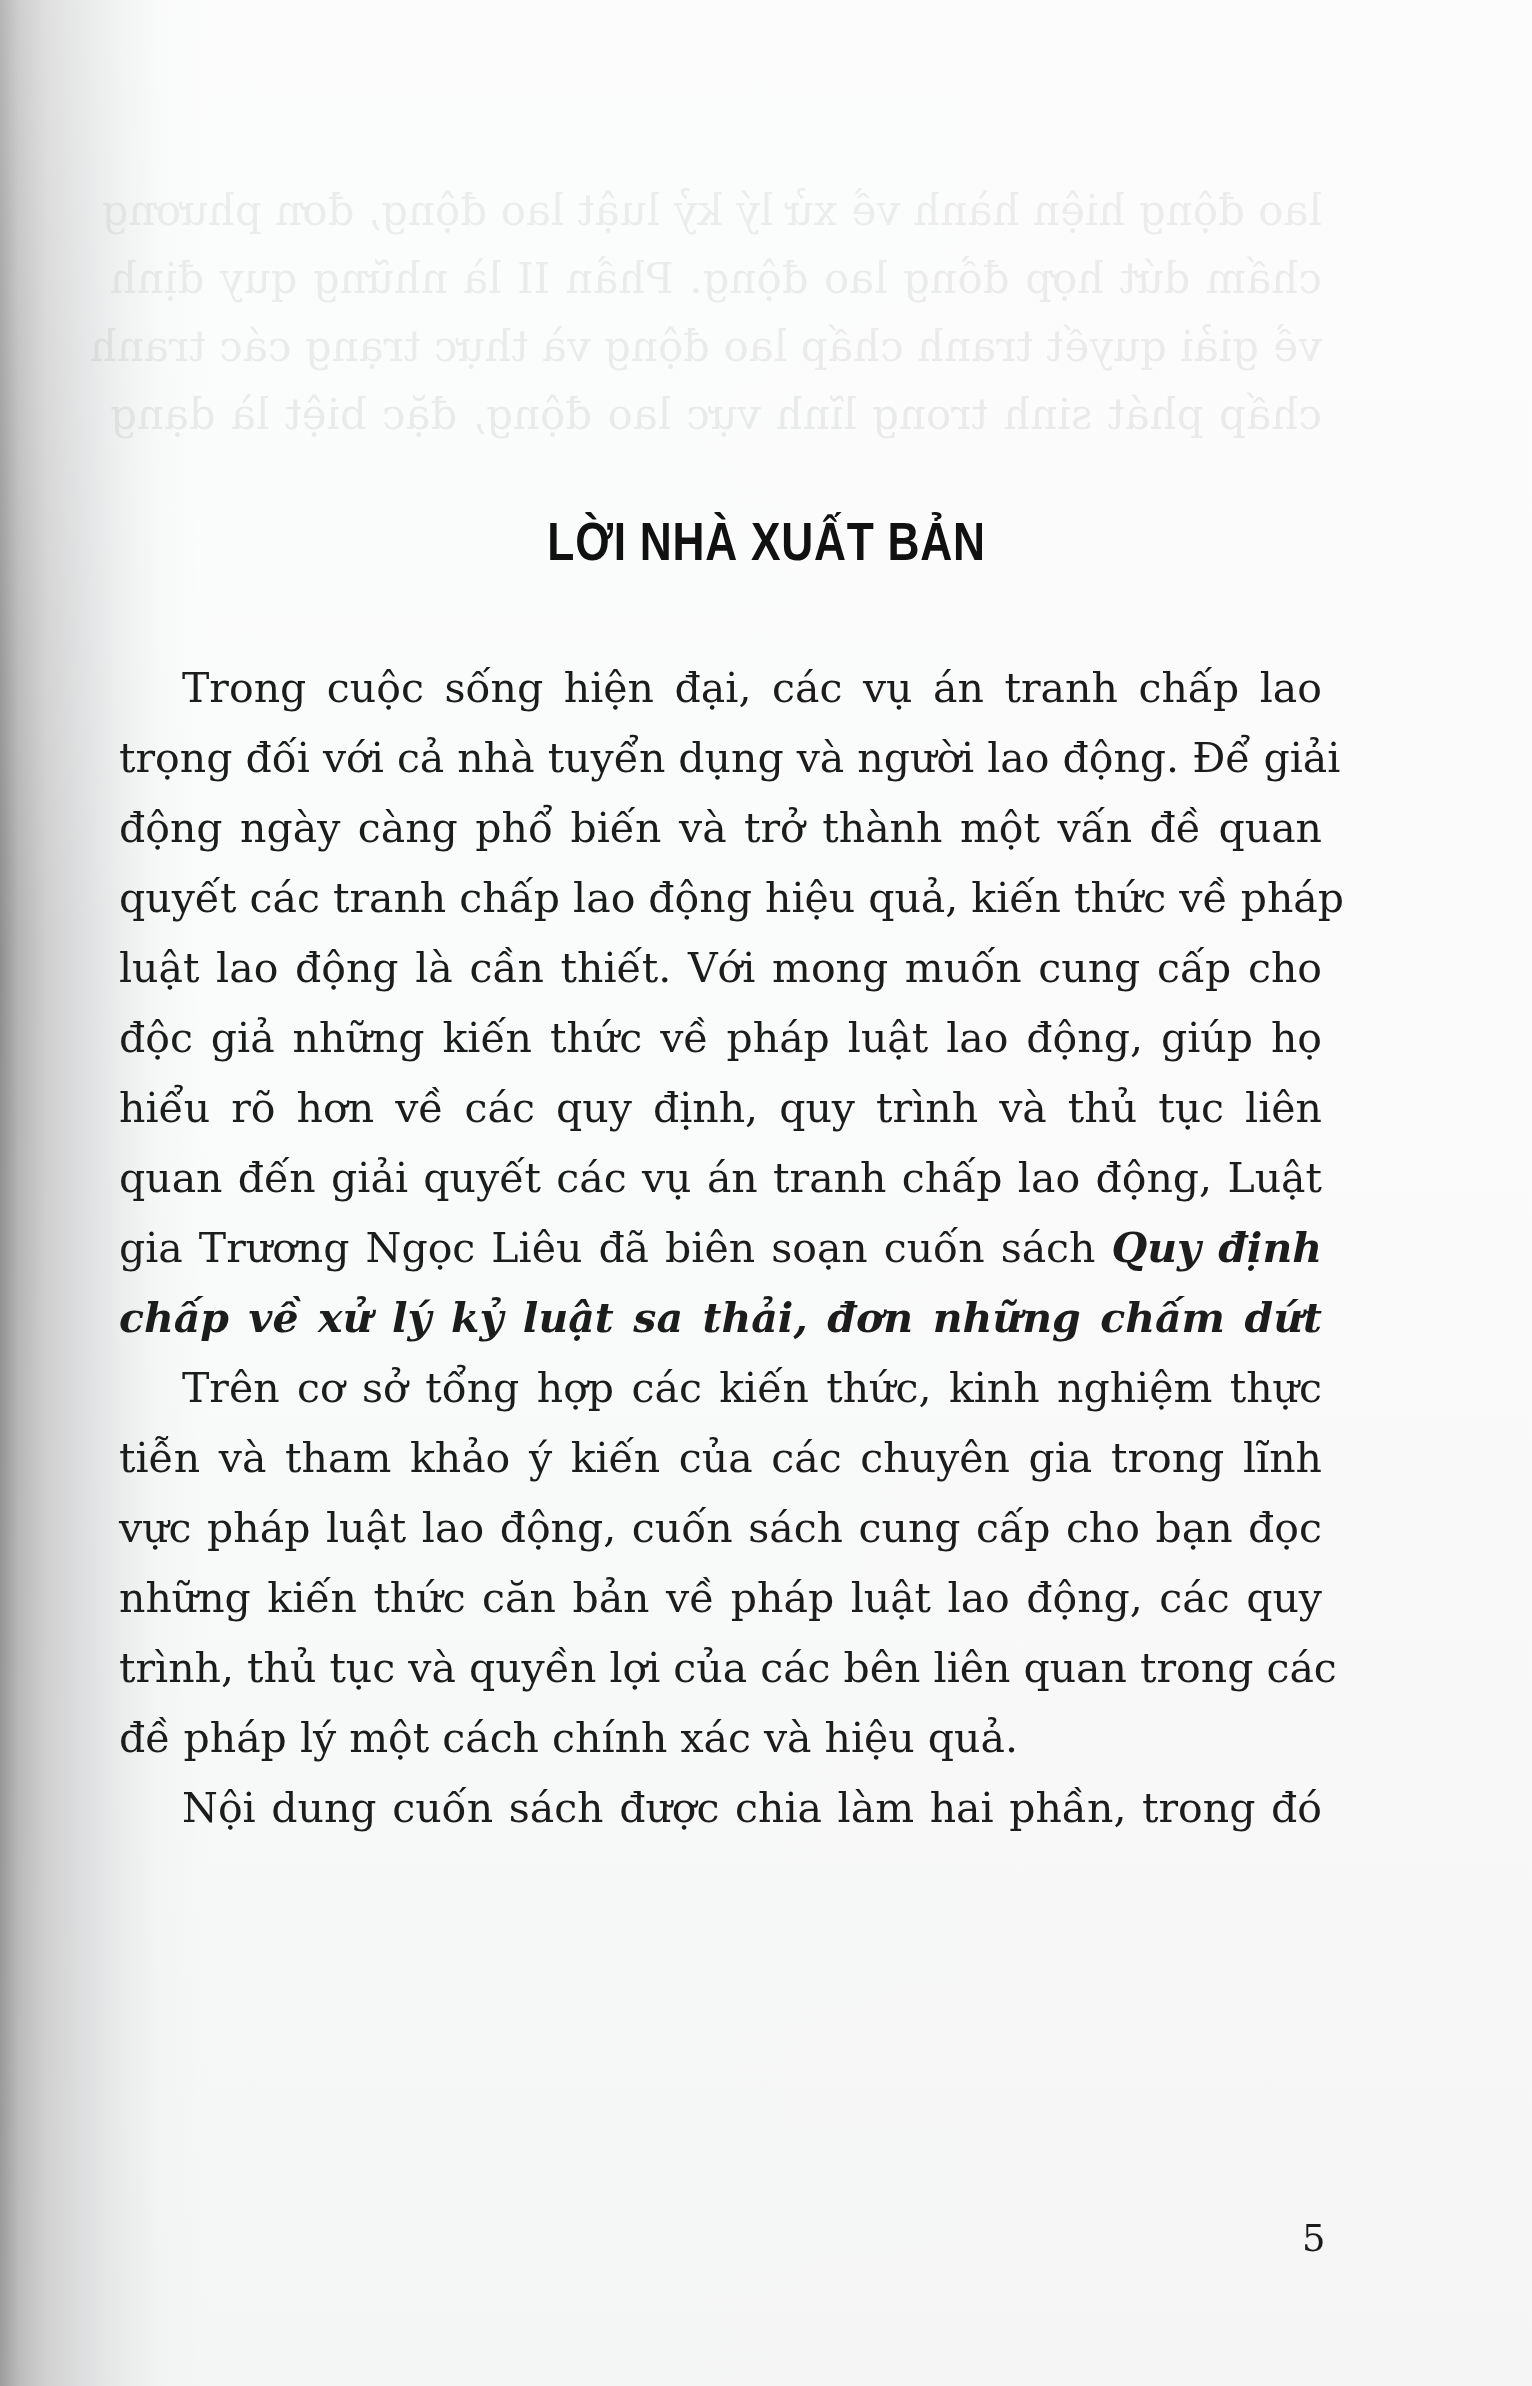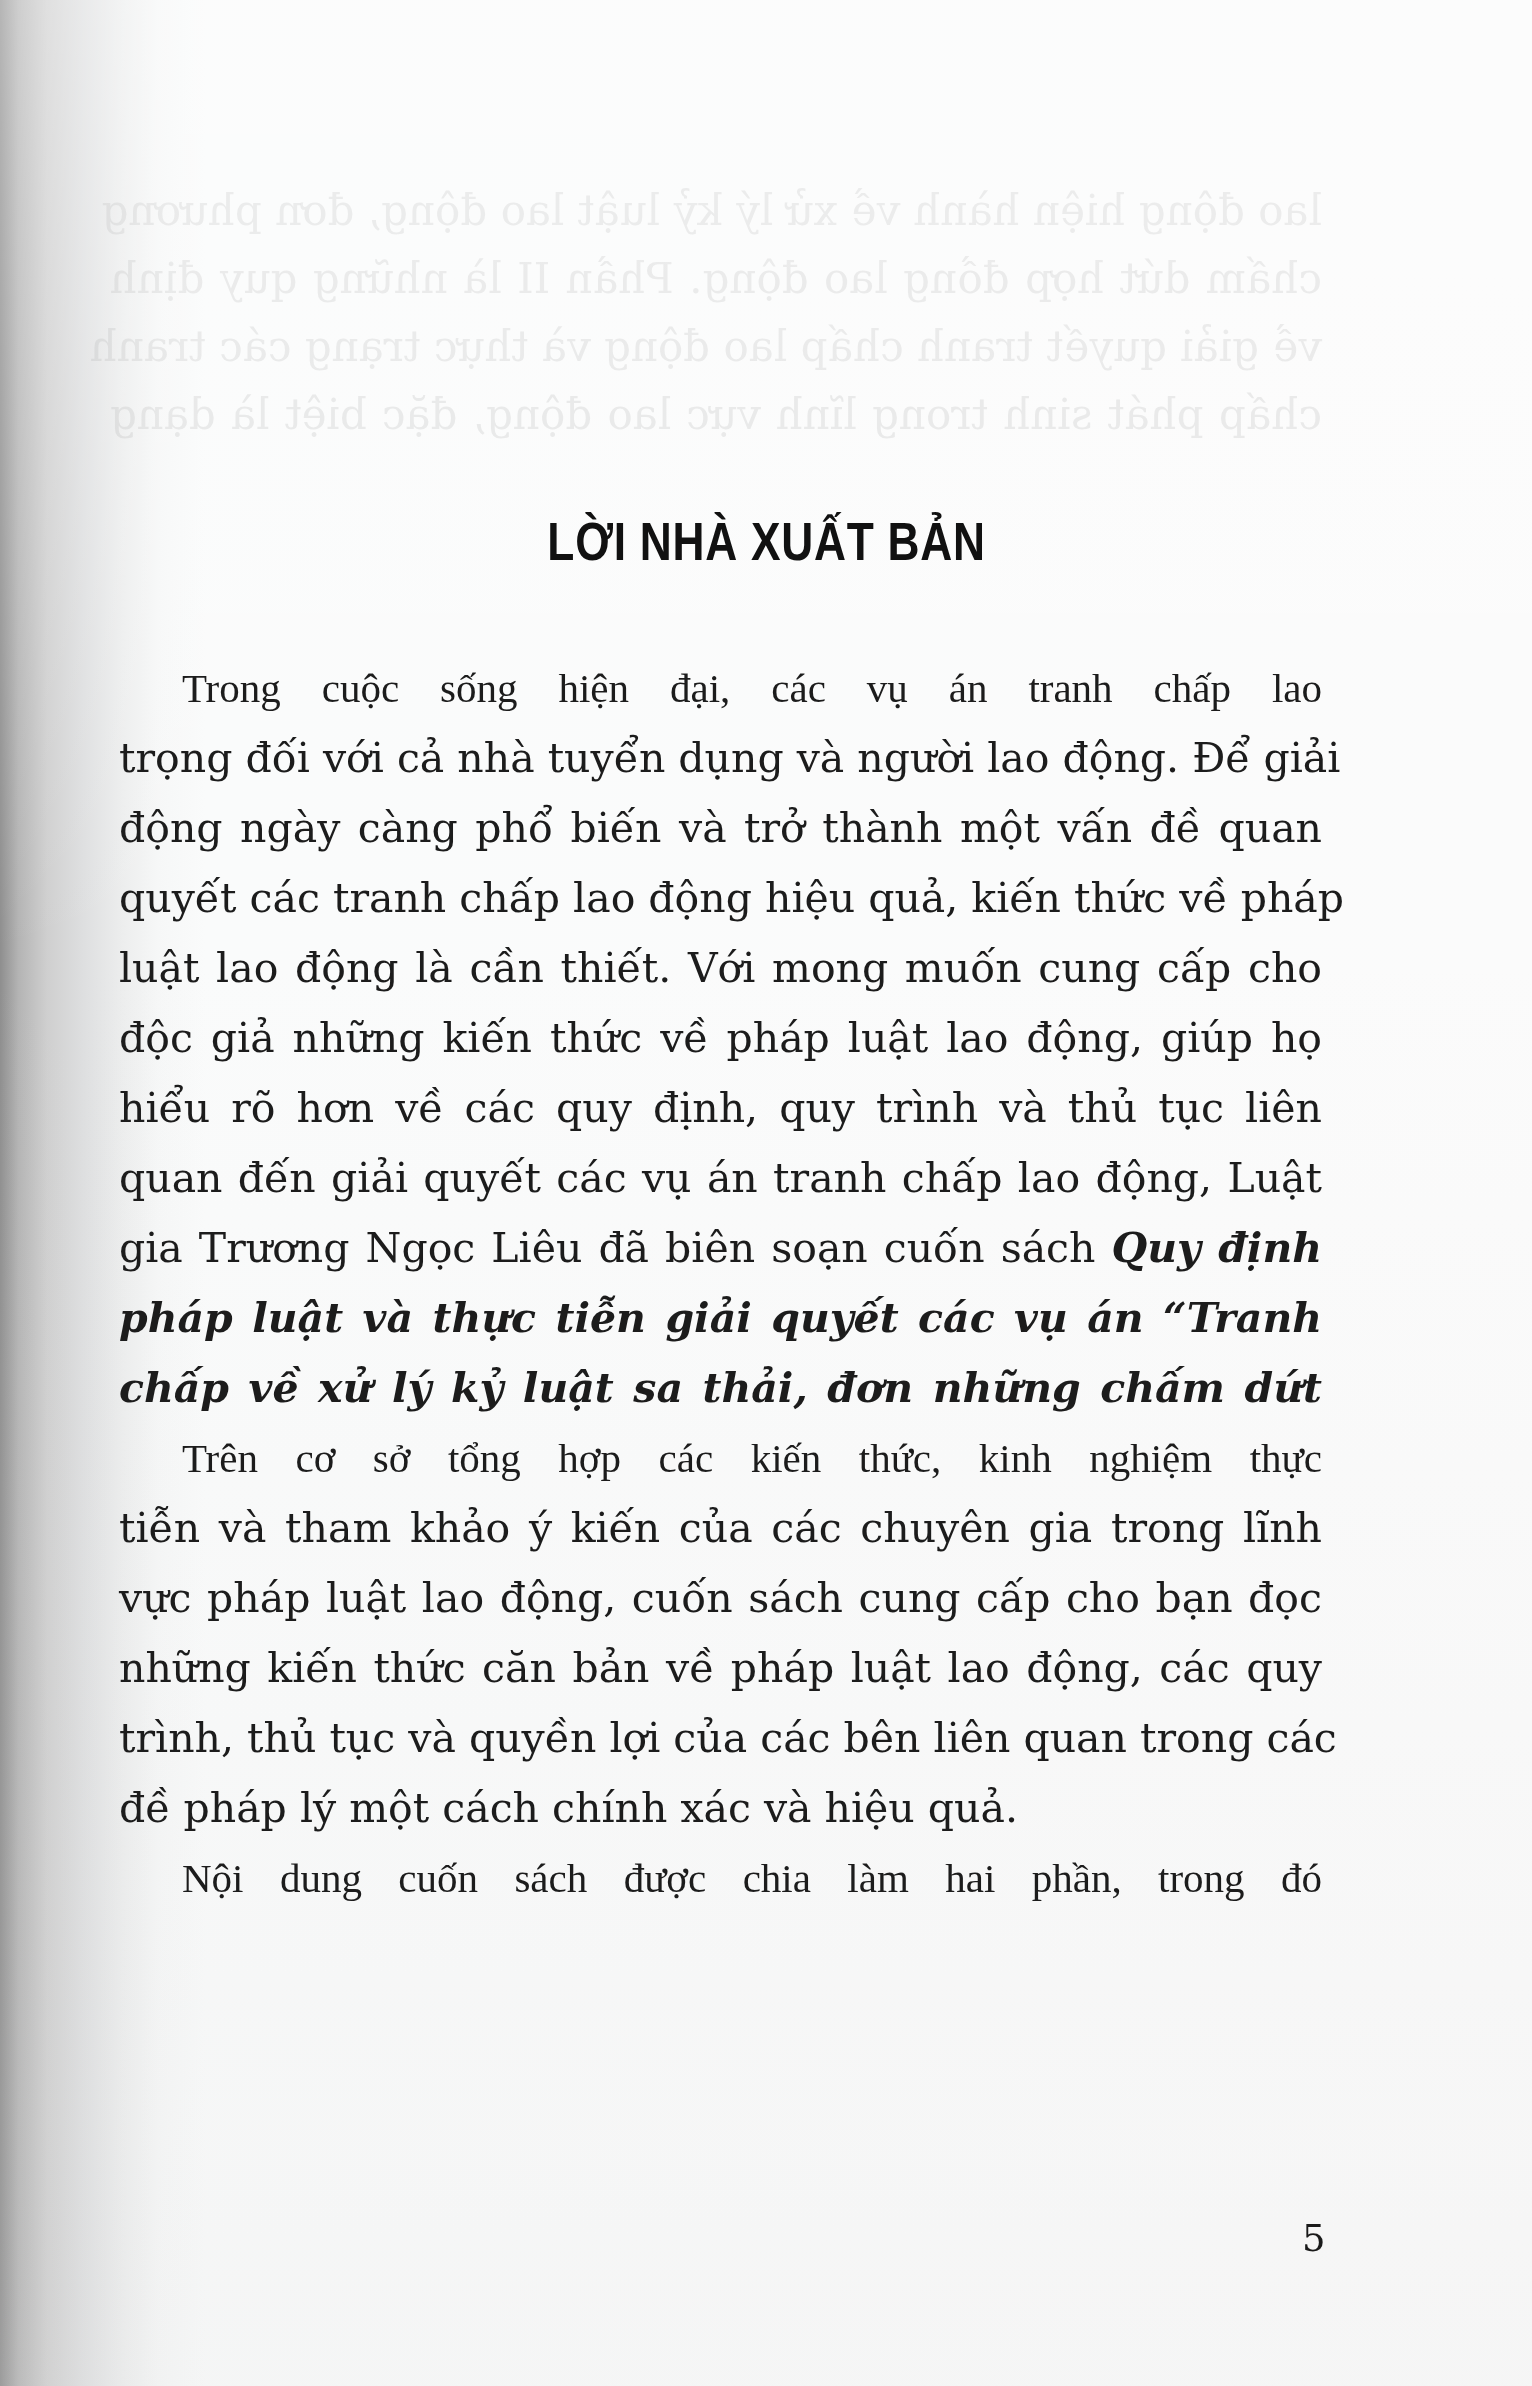--- a/index.html
+++ b/index.html
@@ -79,21 +79,21 @@
       font-size: 41px;
       line-height: 70px;
       color: #1c1c1c;
     }
     .line {
       display: block;
       white-space: nowrap;
       text-align: justify;
       text-align-last: justify;
     }
-    .line.indent { padding-left: 63px; font-family: Liberation Serif, serif; }
+    .line.indent { padding-left: 63px; }
     .line.last { text-align-last: left; }
     .em {
       font-style: italic;
       font-weight: bold;
     }
 
     .page-number {
       position: absolute;
       left: 1302px;
       top: 2217px;
@@ -122,21 +122,20 @@
   <div>
     <span class="line indent">Trong cuộc sống hiện đại, các vụ án tranh chấp lao</span>
     <span class="line">trọng đối với cả nhà tuyển dụng và người lao động. Để giải</span>
     <span class="line">động ngày càng phổ biến và trở thành một vấn đề quan</span>
     <span class="line">quyết các tranh chấp lao động hiệu quả, kiến thức về pháp</span>
     <span class="line">luật lao động là cần thiết. Với mong muốn cung cấp cho</span>
     <span class="line">độc giả những kiến thức về pháp luật lao động, giúp họ</span>
     <span class="line">hiểu rõ hơn về các quy định, quy trình và thủ tục liên</span>
     <span class="line">quan đến giải quyết các vụ án tranh chấp lao động, Luật</span>
     <span class="line"><span>gia Trương Ngọc Liêu đã biên soạn cuốn sách </span><span class="em">Quy định</span></span>
-    <span class="line em">pháp luật và thực tiễn giải quyết các vụ án “Tranh</span>
     <span class="line em">chấp về xử lý kỷ luật sa thải, đơn những chấm dứt</span>
   </div>
 
   <div>
     <span class="line indent">Trên cơ sở tổng hợp các kiến thức, kinh nghiệm thực</span>
     <span class="line">tiễn và tham khảo ý kiến của các chuyên gia trong lĩnh</span>
     <span class="line">vực pháp luật lao động, cuốn sách cung cấp cho bạn đọc</span>
     <span class="line">những kiến thức căn bản về pháp luật lao động, các quy</span>
     <span class="line">trình, thủ tục và quyền lợi của các bên liên quan trong các</span>
     <span class="line last">đề pháp lý một cách chính xác và hiệu quả.</span>

